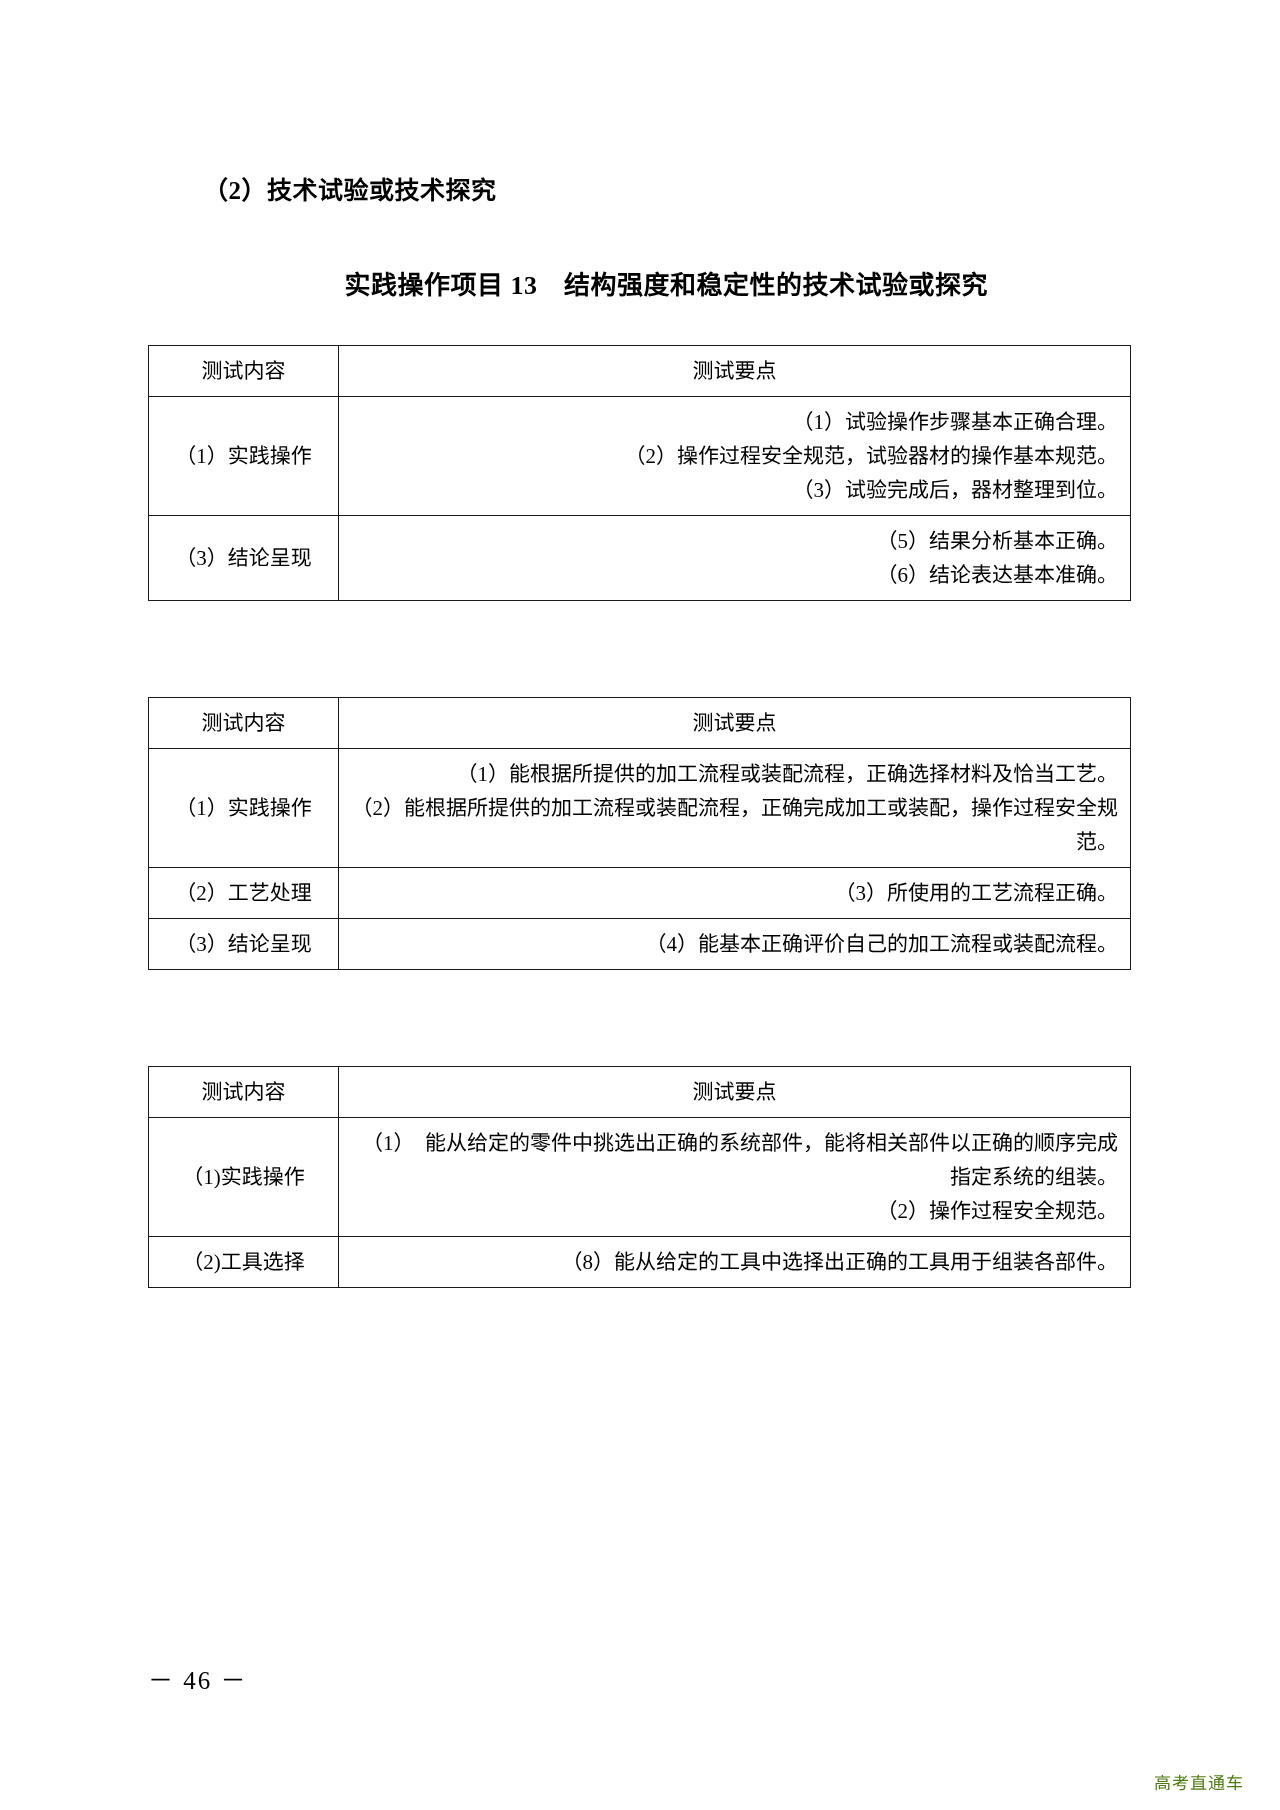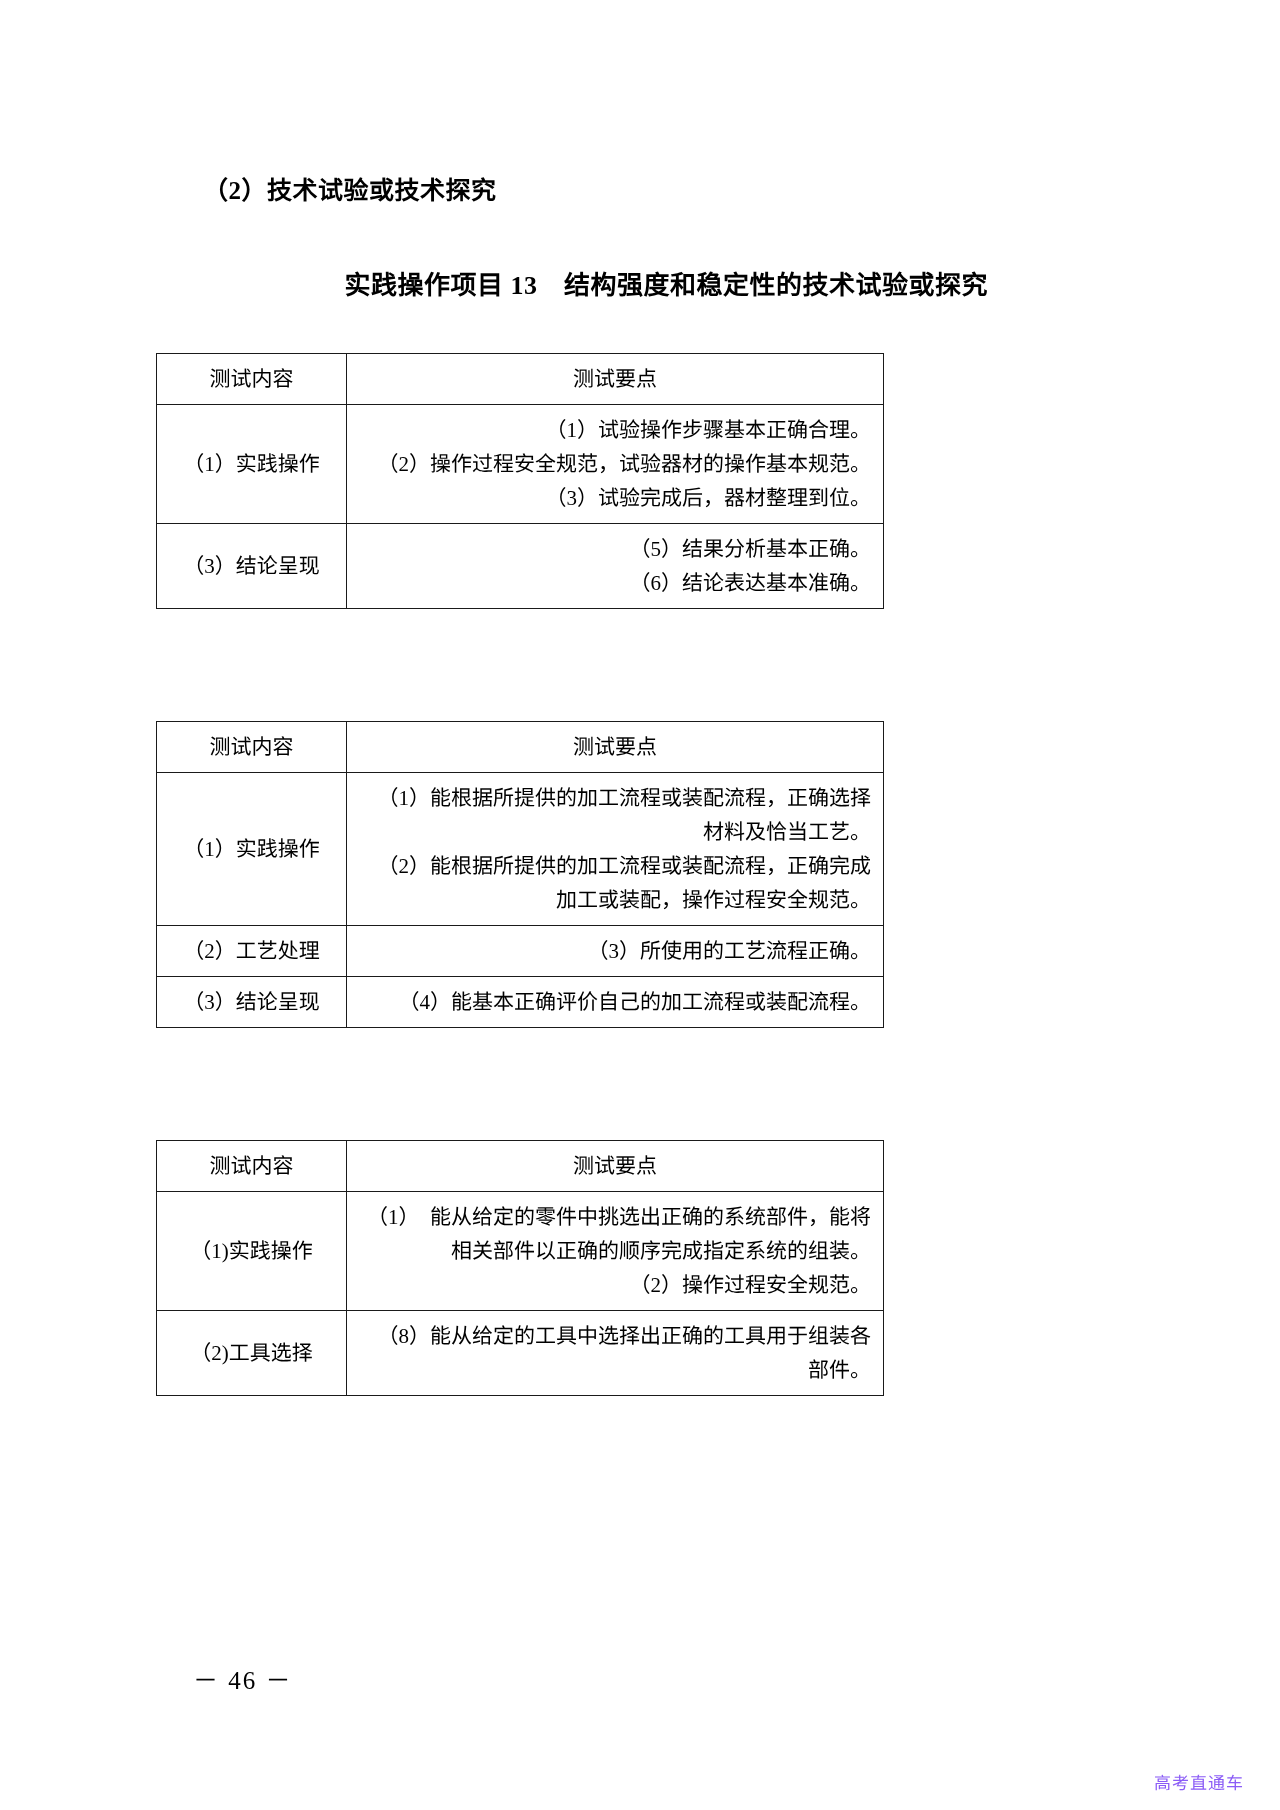--- a/index.html
+++ b/index.html
@@ -46,22 +46,22 @@
     padding: 0;
     line-height: 1.5;
     letter-spacing: 0.5px;
   }
 
   .spacer-lg { height: 56px; }
   .spacer-md { height: 40px; }
 
   table.exam-table {
     border-collapse: collapse;
-    width: 728px;
-    margin: 8px;
+    width: 983px;
+    margin: 0;
     table-layout: fixed;
   }
   table.exam-table td {
     border: 1px solid #1a1a1a;
     font-size: 21px;
     line-height: 1.62;
     padding: 8px 12px;
     vertical-align: middle;
     font-family: "Liberation Serif", "DejaVu Serif", serif;
   }
@@ -89,29 +89,28 @@
   }
 
   .page-number {
     position: absolute;
     left: 148px;
     top: 1648px;
     width: 140px;
     font-size: 25px;
     letter-spacing: 2px;
     text-align: left;
-    margin-left: 45px;
   }
 
   .watermark {
     position: absolute;
     right: 36px;
     bottom: 28px;
     font-size: 17px;
-    color: #8b5cf6;
+    color: #4d7c0f;
     font-family: Liberation Sans, sans-serif;
     letter-spacing: 1px;
   }
 </style>
 </head>
 <body>
 
 <div class="page">
 
   <div class="content">

